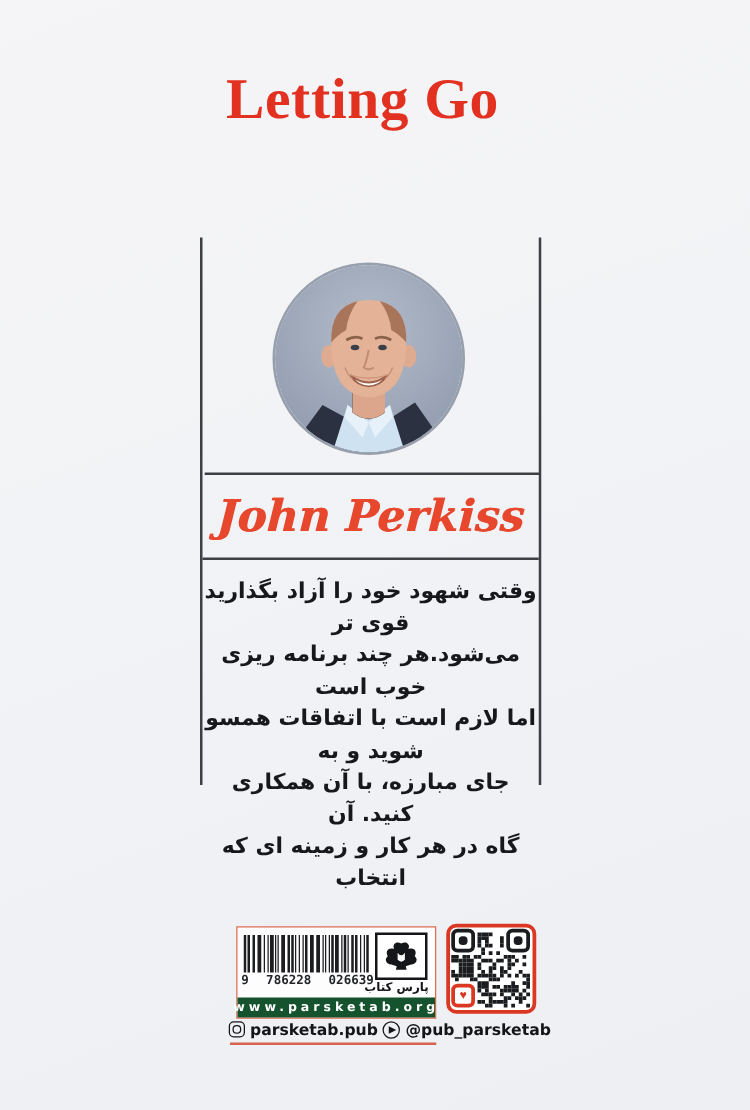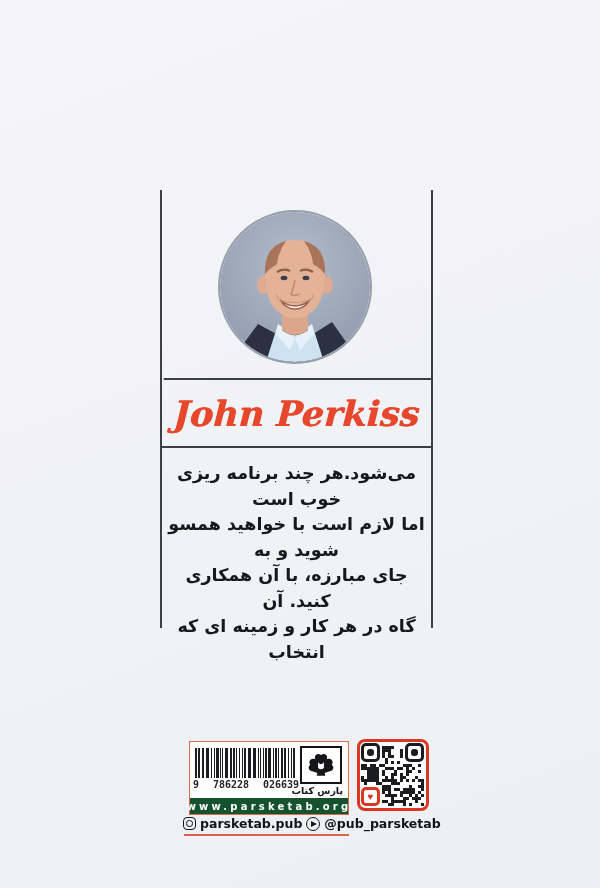--- a/index.html
+++ b/index.html
@@ -133,20 +133,21 @@
     position:absolute;left:184px;top:834px;width:165px;height:2px;
     background:#d44a33;opacity:.85;
   }
 </style>
 </head>
 <body>
 
 <div class="page">
 
   <div class="title">
+    <div>Letting Go</div>
   </div>
 
   <div class="panel">
     <div class="panel-photo">
       <div class="photo-ring">
         <svg viewBox="0 0 150 150">
           <defs>
             <radialGradient id="bgG" cx="50%" cy="35%" r="80%">
               <stop offset="0%" stop-color="#b3bccb"></stop>
               <stop offset="100%" stop-color="#8b96a9"></stop>
@@ -190,22 +191,23 @@
             <path d="M60 88 Q75 93 90 88" stroke="#c9937a" stroke-width="1" fill="none"></path>
 
             <path d="M56 82 Q58 88 62 91" stroke="#c28d72" stroke-width="1" fill="none"></path>
             <path d="M94 82 Q92 88 88 91" stroke="#c28d72" stroke-width="1" fill="none"></path>
           </g>
         </svg>
       </div>
     </div>
     <div class="panel-name">John Perkiss</div>
     <div class="panel-text" dir="rtl">
+      <div>وقتی شهود خود را آزاد بگذارید قوی تر</div>
       <div>می‌شود.هر چند برنامه ریزی خوب است</div>
-      <div>اما لازم است با خواهید همسو شوید و به</div>
+      <div>اما لازم است با اتفاقات همسو شوید و به</div>
       <div>جای مبارزه، با آن همکاری کنید. آن</div>
       <div>گاه در هر کار و زمینه ای که انتخاب</div>
     </div>
   </div>
 
   <div class="barcode-box">
     <div class="bars" id="barcode-bars">
         <i style="width: 2px;"></i>
         <i class="sp" style="width: 1px;"></i>
         <i style="width: 2px;"></i>

